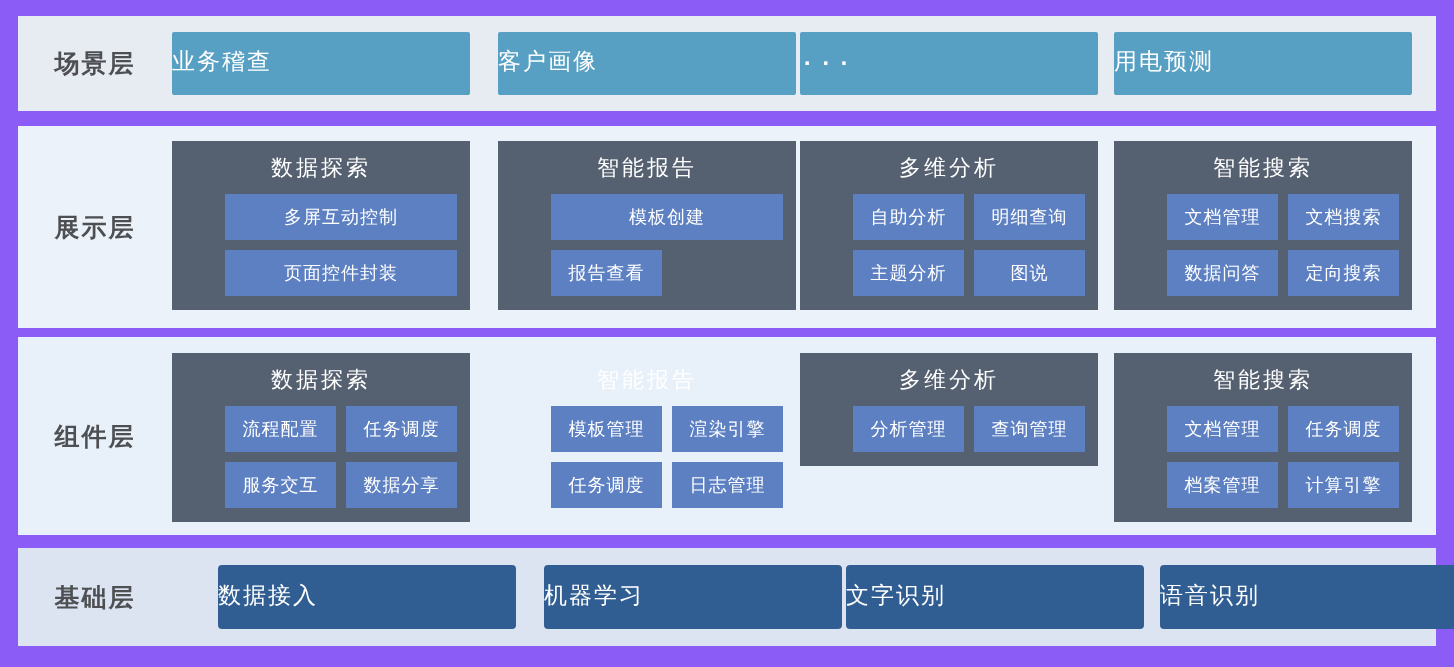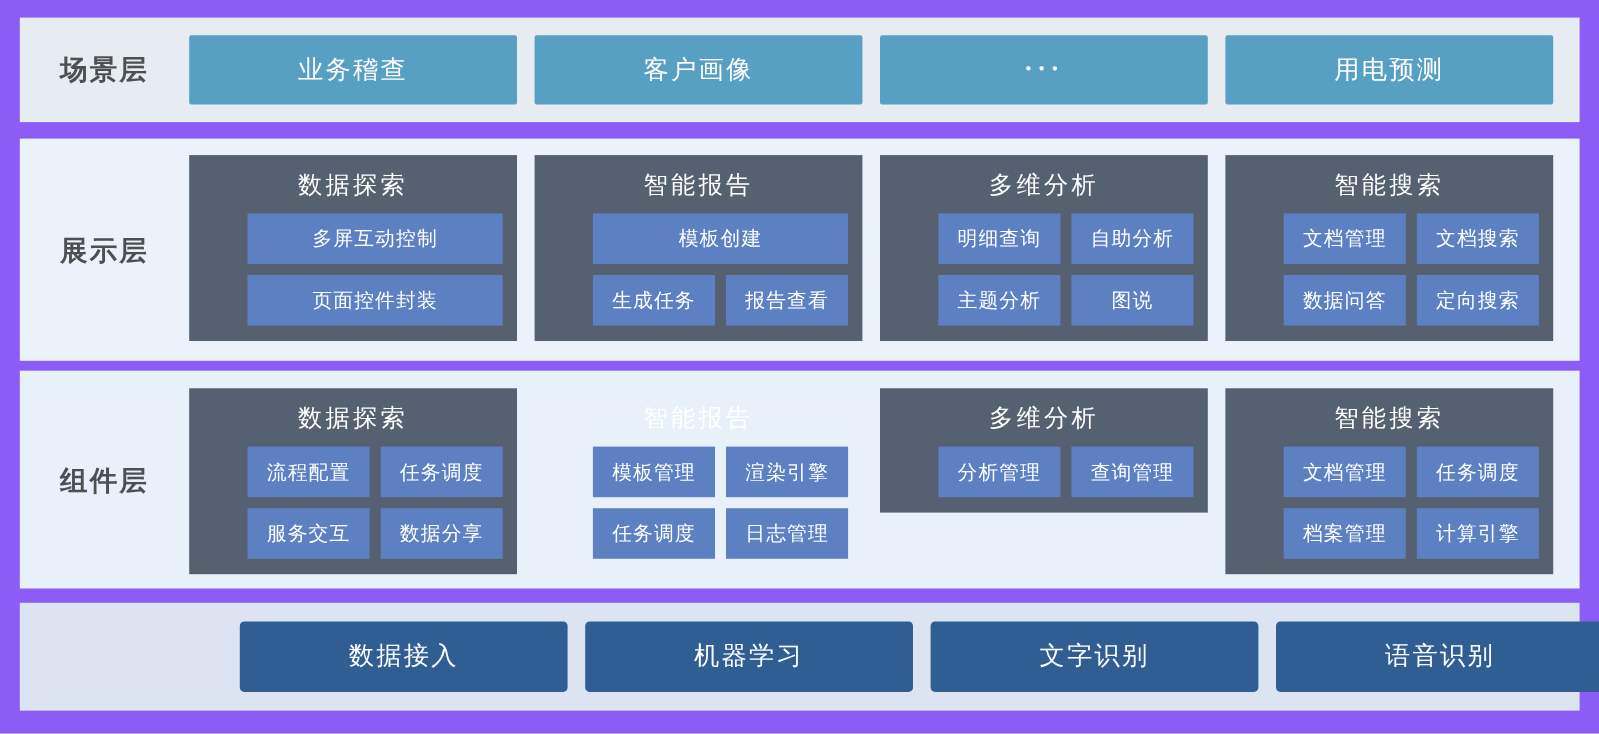--- a/index.html
+++ b/index.html
@@ -12,27 +12,27 @@
   .band-display    { top:126px; height:202px; background:#ebf2f9; }
   .band-component  { top:337px; height:198px; background:#e8f1f9; }
   .band-foundation { top:548px; height:98px;  background:#dbe4f0; }
 
   .layer-label {
     position:absolute; left:0; top:0; height:100%; width:154px;
     display:flex; align-items:center; justify-content:center;
     font-size:25px; font-weight:bold; color:#4d4f52; letter-spacing:2px;
   }
 
-  .col0 { left:154px; }  .col1 { left:468px; }
+  .col0 { left:154px; }  .col1 { left:480px; }
   .col2 { left:782px; }  .col3 { left:1096px; }
 
   .big-box {
     position:absolute; width:298px; height:63px; line-height:63px;
-    text-align:center; color:#ffffff; font-size:23px; letter-spacing:2px;
-    font-family:Liberation Serif, serif;
+    color:#ffffff; font-size:23px; letter-spacing:2px;
+    font-family:Liberation Mono, monospace;
   }
   .scene-box      { top:16px; background:#57a0c3; border-radius:2px; }
   .foundation-box { top:17px; height:64px; line-height:64px; background:#305e92; border-radius:4px;margin-left:46px; }
   .dots { font-weight:bold; letter-spacing:4px; font-size:24px; }
 
   .group {
     position:absolute; top:15px; width:298px; box-sizing:border-box;
     padding:0 13px 14px 13px; background:#556070;
   }
   .band-component .group { top:16px; }
@@ -71,30 +71,29 @@
       <div class="g-body">
         <div class="sub sub--full">多屏互动控制</div>
         <div class="sub sub--full">页面控件封装</div>
       </div>
     </div>
 
     <div class="group col1">
       <div class="g-title">智能报告</div>
       <div class="g-body">
         <div class="sub sub--full">模板创建</div>
-        <div class="sub">生成任务</div>
         <div class="sub">报告查看</div>
       </div>
     </div>
 
     <div class="group col2">
       <div class="g-title">多维分析</div>
       <div class="g-body">
+        <div class="sub">自助分析</div>
         <div class="sub">明细查询</div>
-        <div class="sub">自助分析</div>
         <div class="sub">主题分析</div>
         <div class="sub">图说</div>
       </div>
     </div>
 
     <div class="group col3">
       <div class="g-title">智能搜索</div>
       <div class="g-body">
         <div class="sub">文档管理</div>
         <div class="sub">文档搜索</div>
@@ -140,19 +139,20 @@
       <div class="g-body">
         <div class="sub">文档管理</div>
         <div class="sub">任务调度</div>
         <div class="sub">档案管理</div>
         <div class="sub">计算引擎</div>
       </div>
     </div>
   </section>
 
   <section class="band band-foundation">
+    <div class="layer-label">基础层</div>
     <div class="big-box foundation-box col0">数据接入</div>
     <div class="big-box foundation-box col1">机器学习</div>
     <div class="big-box foundation-box col2">文字识别</div>
     <div class="big-box foundation-box col3">语音识别</div>
   </section>
 
 </div>
 
 </body></html>

